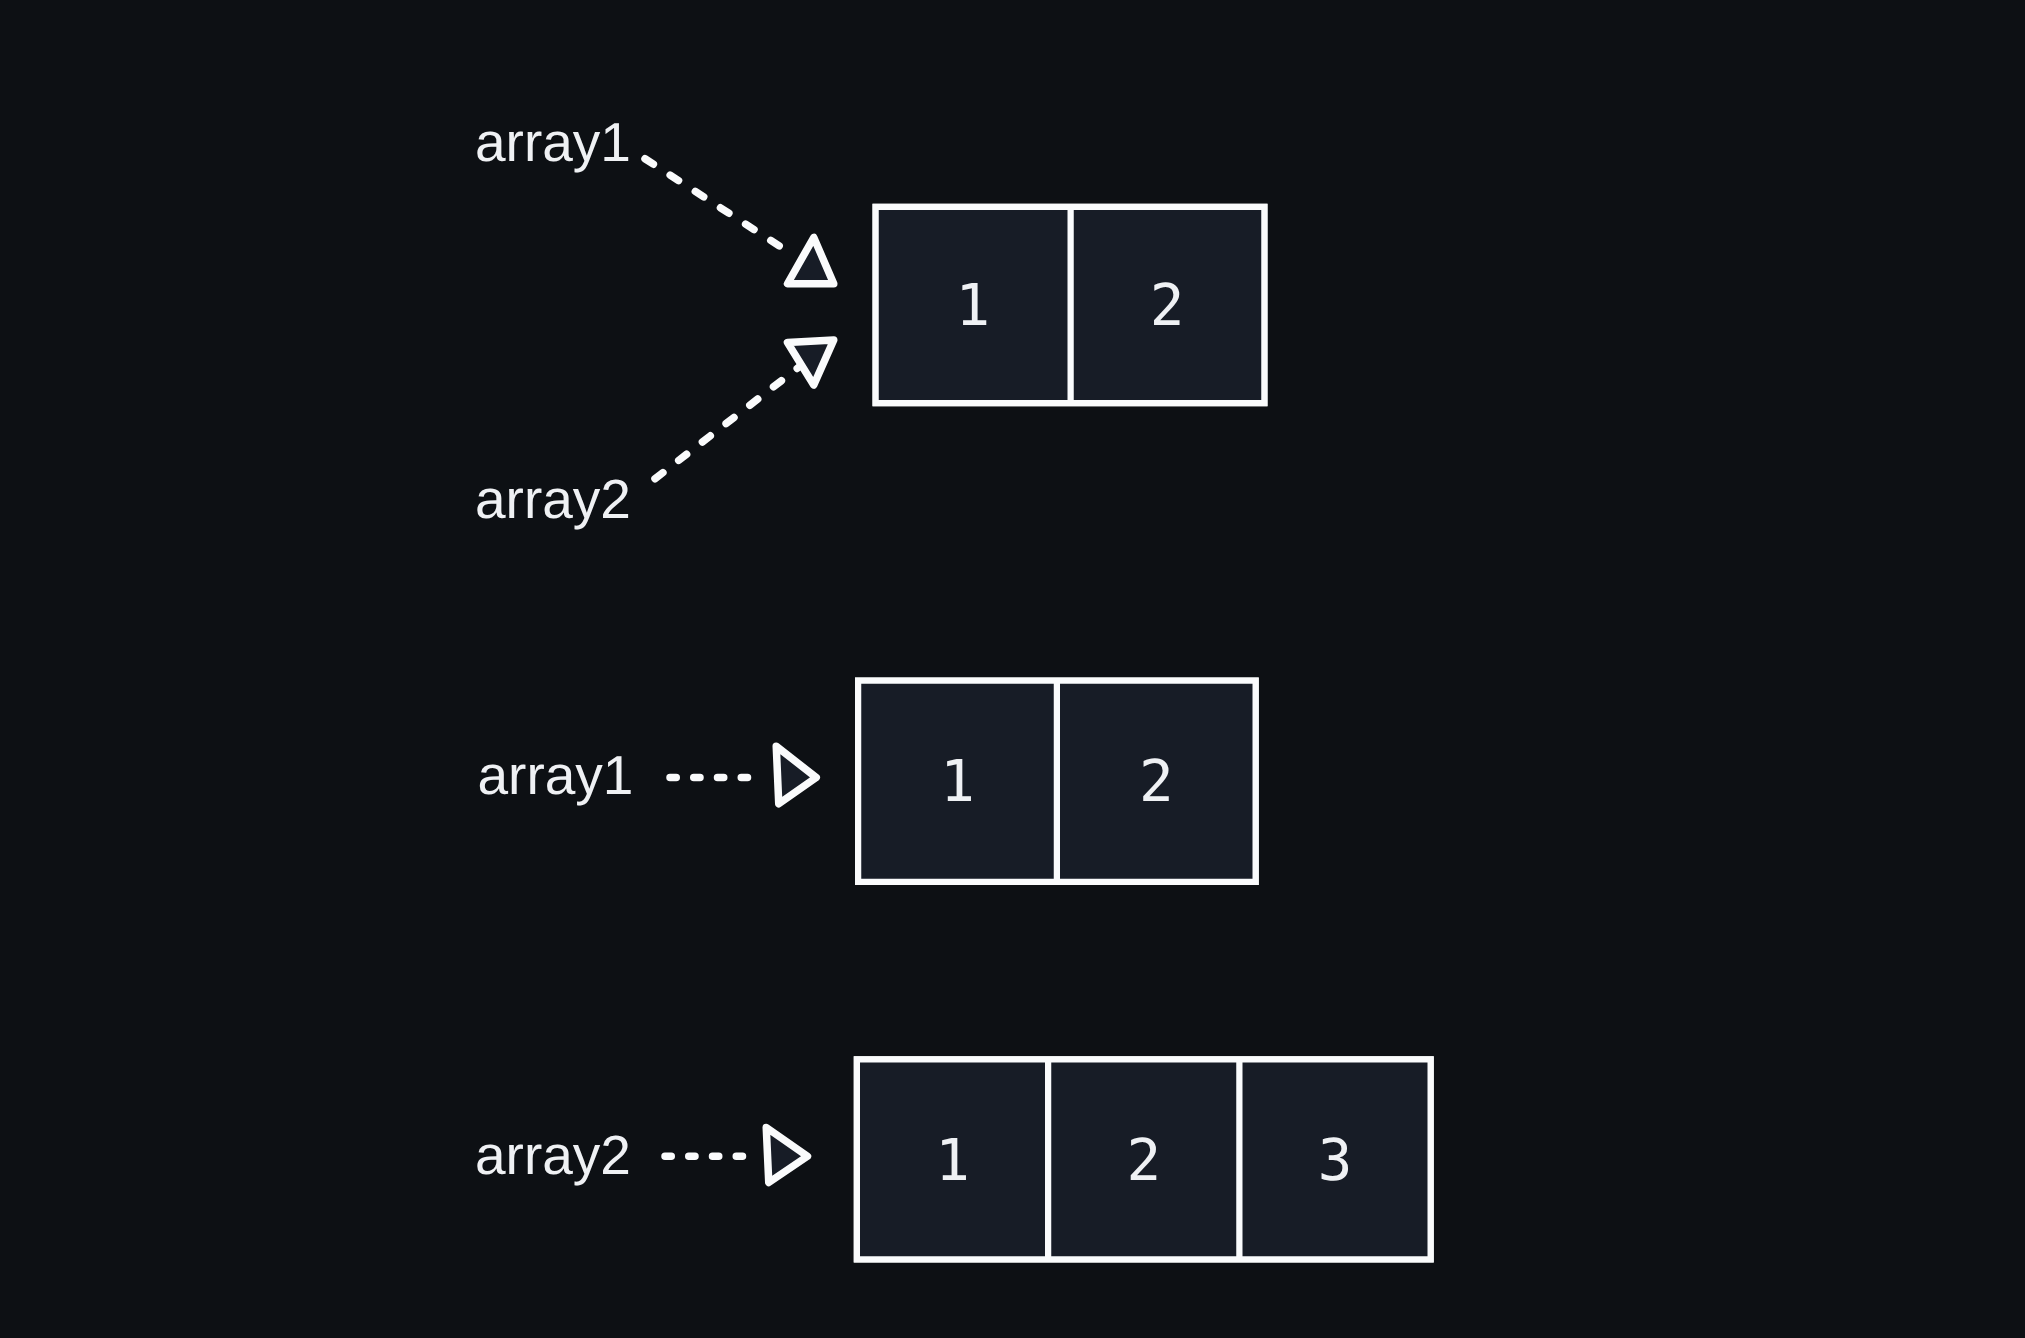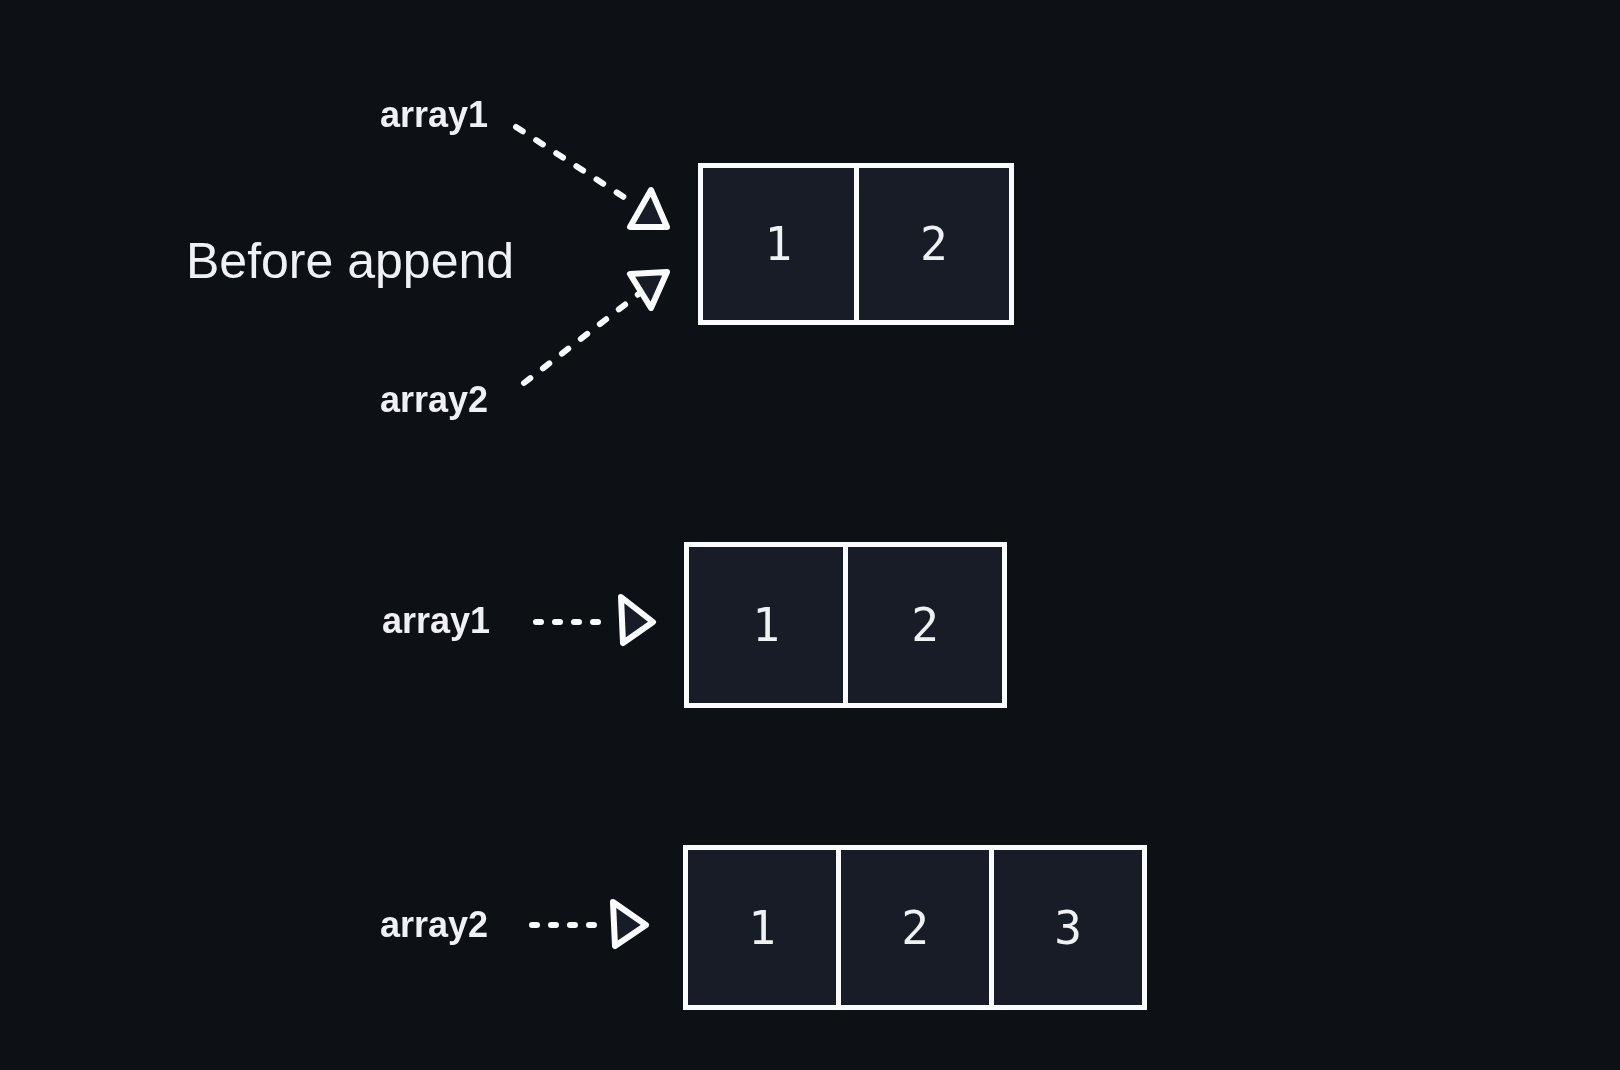--- a/index.html
+++ b/index.html
@@ -18,21 +18,21 @@
   }
   .arrows{position:absolute;left:0;top:0;width:1620px;height:1070px;}
   .dash-long{stroke:var(--stroke);stroke-width:6;fill:none;stroke-dasharray:8 16;stroke-linecap:round;}
   .dash-short{stroke:var(--stroke);stroke-width:6;fill:none;stroke-dasharray:5 14;stroke-linecap:round;}
   .tri{fill:var(--cell-fill);stroke:var(--stroke);stroke-width:6;stroke-linejoin:round;}
   .label{
     position:absolute;
     color:var(--text);
     white-space:nowrap;
   }
-  .pointer-label{font-size:36px;line-height:38px;font-weight:700;}
+  .pointer-label{font-size:44px;line-height:38px;font-weight:400;}
   .section-label{font-size:50px;line-height:50px;font-weight:500;}
   .array-box{
     position:absolute;
     display:flex;
     gap:5px;
     background:var(--stroke);
     border:5px solid var(--stroke);
     box-sizing:border-box;
   }
   .cell{
@@ -62,21 +62,20 @@
 
     <path class="dash-short" d="M536 622 L608 622"></path>
     <polygon class="tri" points="621,597 653,622 623,643"></polygon>
 
     <path class="dash-short" d="M532 925 L605 925"></path>
     <polygon class="tri" points="613,902 646,925 615,946"></polygon>
   </svg>
 
   <div class="label pointer-label" style="left:380px;top:96px">array1</div>
 
-  <div class="label section-label" style="left:186px;top:236px">Before append</div>
 
   <div class="label pointer-label" style="left:380px;top:381px">array2</div>
 
   <div class="array-box" style="left:698px;top:163px;width:316px;height:162px">
     <div class="cell">1</div>
     <div class="cell">2</div>
   </div>
 
   <div class="label pointer-label" style="left:382px;top:602px">array1</div>
 

